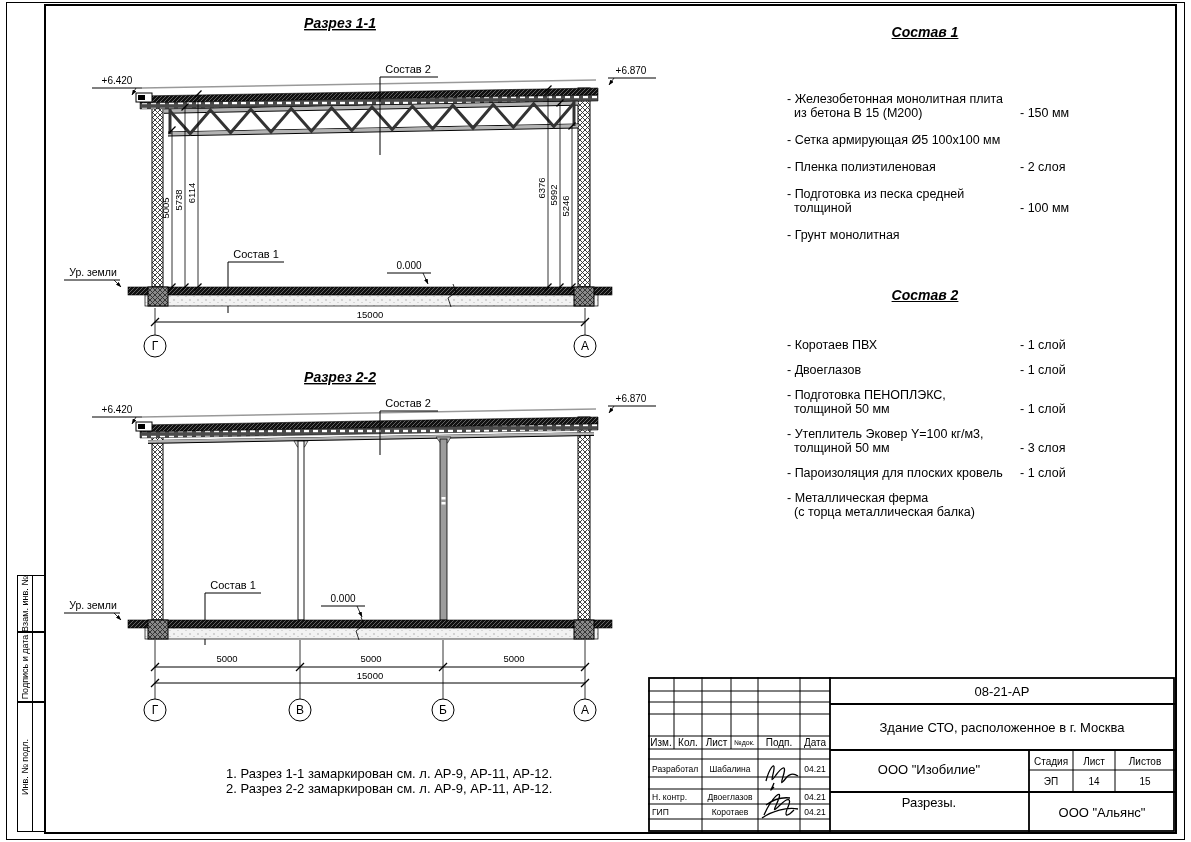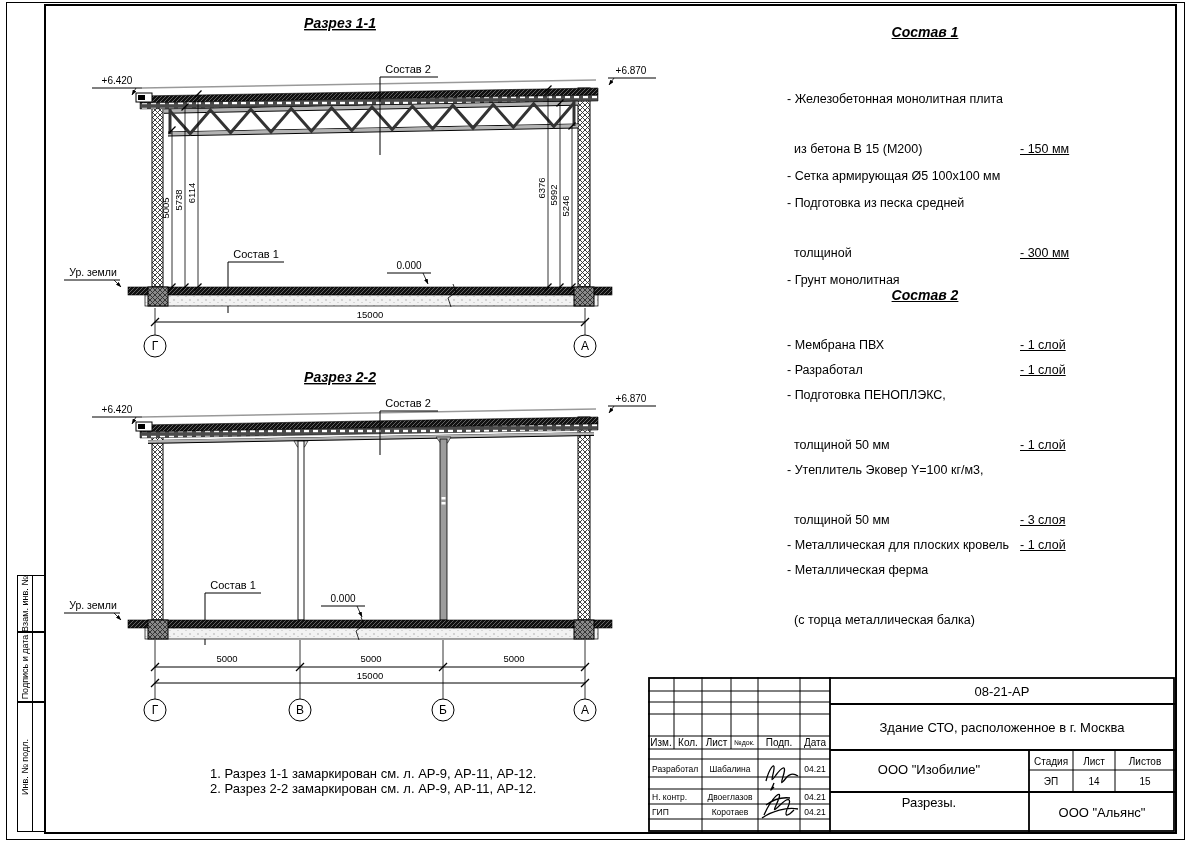--- a/index.html
+++ b/index.html
@@ -18,22 +18,22 @@
      transform:translate(-50%,-50%) rotate(-90deg); white-space:nowrap;
      font-size:9px; }
 
   
   .panel-h { width:370px; text-align:center; font-size:14px; font-weight:bold; font-style:italic; }
   .panel-h span { text-decoration:underline; }
   .mat-list { width:340px; font-size:12.5px; line-height:14px; }
   .mat-item { display:flex; margin-bottom:13px; }
   #sostav2-list .mat-item { margin-bottom:11px; }
   .mat-item .nm { width:233px; }
-  .mat-item .nm .l2 { padding-left:7px;margin-top:36px; }
-  .mat-item .val { width:100px; align-self:flex-end;text-decoration:underline; }
+  .mat-item .nm .l2 { padding-left:7px; }
+  .mat-item .val { width:100px; align-self:flex-end; }
 
   #notes { font-size:13px; line-height:15px; }
 
   svg text { font-family:"Liberation Sans", sans-serif; fill:#000; }
   .t-title { font-size:14px; font-style:italic; font-weight:bold; text-decoration:underline; }
   .t-dim  { font-size:9.5px; }
   .t-axis { font-size:12px; }
   .t-call { font-size:11px; }
   .t-lvl  { font-size:10px; }
   .t-gnd  { font-size:10.5px; }
@@ -351,79 +351,85 @@
       <div class="val">- 150 мм</div>
     </div>
     <div class="mat-item">
       <div class="nm">
           <div class="l1">- Сетка армирующая Ø5 100х100 мм</div>
         </div>
       <div class="val"></div>
     </div>
     <div class="mat-item">
       <div class="nm">
+          <div class="l1">- Пленка полиэтиленовая</div>
+        </div>
+      <div class="val">-  2 слоя</div>
+    </div>
+    <div class="mat-item">
+      <div class="nm">
           <div class="l1">- Подготовка из песка средней</div>
         <div class="l2">толщиной</div>
         </div>
-      <div class="val">- 300 мм</div>
+      <div class="val">- 100 мм</div>
     </div>
     <div class="mat-item">
       <div class="nm">
           <div class="l1">- Грунт монолитная</div>
         </div>
       <div class="val"></div>
     </div>
   </div>
 
   <div class="abs panel-h" style="left:740px;top:287px;">
     <span>Состав 2</span>
   </div>
   <div class="abs mat-list" id="sostav2-list" style="left:787px;top:338px;">
     <div class="mat-item">
       <div class="nm">
-          <div class="l1">- Мембрана ПВХ</div>
+          <div class="l1">- Коротаев ПВХ</div>
         </div>
       <div class="val">- 1 слой</div>
     </div>
     <div class="mat-item">
       <div class="nm">
-          <div class="l1">- Разработал</div>
+          <div class="l1">- Двоеглазов</div>
         </div>
       <div class="val">- 1 слой</div>
     </div>
     <div class="mat-item">
       <div class="nm">
           <div class="l1">- Подготовка ПЕНОПЛЭКС,</div>
         <div class="l2">толщиной 50 мм</div>
         </div>
       <div class="val">- 1 слой</div>
     </div>
     <div class="mat-item">
       <div class="nm">
           <div class="l1">- Утеплитель Эковер Y=100 кг/м3,</div>
         <div class="l2">толщиной 50 мм</div>
         </div>
       <div class="val">- 3 слоя</div>
     </div>
     <div class="mat-item">
       <div class="nm">
-          <div class="l1">- Металлическая для плоских кровель</div>
+          <div class="l1">- Пароизоляция для плоских кровель</div>
         </div>
       <div class="val">- 1 слой</div>
     </div>
     <div class="mat-item">
       <div class="nm">
           <div class="l1">- Металлическая ферма</div>
         <div class="l2">(с торца металлическая балка)</div>
         </div>
       <div class="val"></div>
     </div>
   </div>
 
-  <div id="notes" class="abs" style="left:210px;top:766px;">
+  <div id="notes" class="abs" style="left:226px;top:766px;">
     <div>1. Разрез 1-1 замаркирован см. л. АР-9, АР-11, АР-12.</div>
     <div>2. Разрез 2-2 замаркирован см. л. АР-9, АР-11, АР-12.</div>
   </div>
 
   <svg class="abs" style="left:648px;top:677px;" width="527" height="155" viewBox="0 0 527 155">
     <rect x="1" y="1" width="525" height="153" fill="#fff" class="g2"></rect>
     <g>
       <line class="g1" x1="26" y1="0" x2="26" y2="72"></line>
       <line class="g1" x1="54" y1="0" x2="54" y2="155"></line>
       <line class="g1" x1="83" y1="0" x2="83" y2="72"></line>

